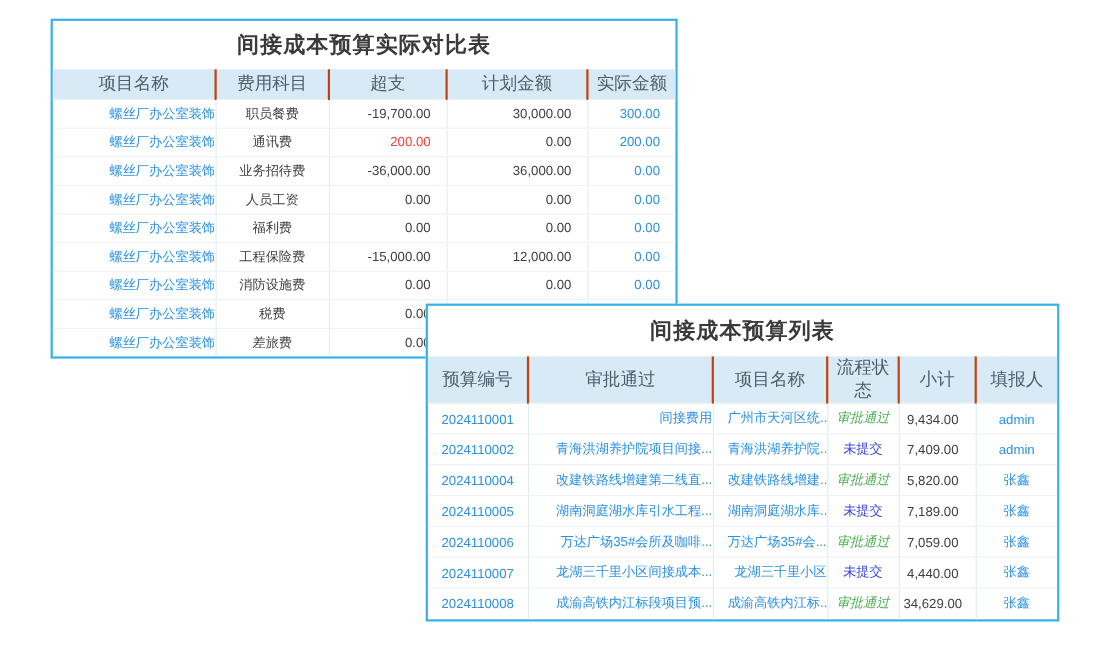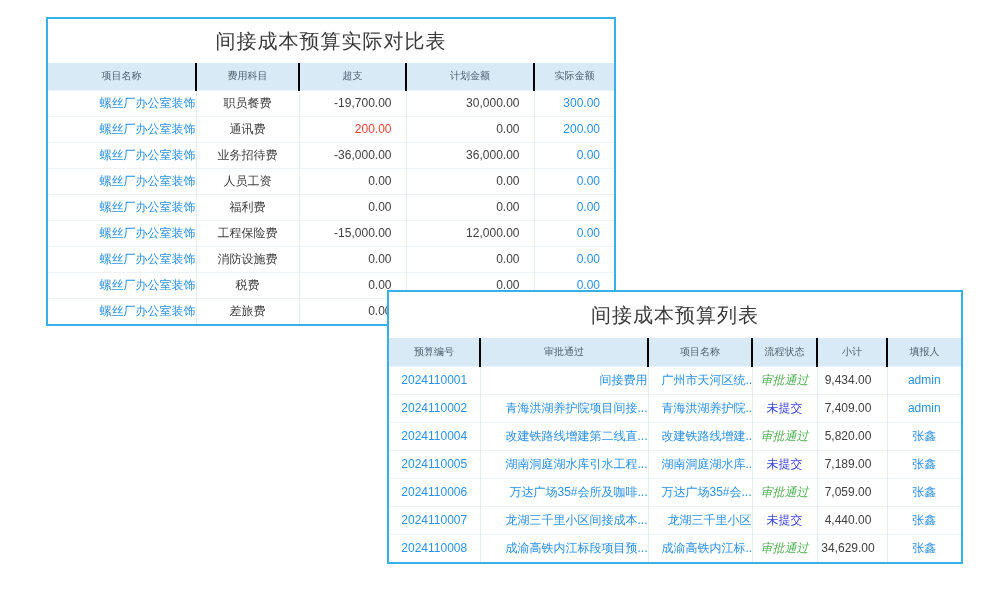--- a/index.html
+++ b/index.html
@@ -20,33 +20,33 @@
   body{
     width:1000px;height:600px;position:relative;overflow:hidden;
     font-family:"Liberation Sans","DejaVu Sans",sans-serif;
     color:var(--body-text);
   }
   .panel{
     position:absolute;background:#ffffff;
     border:2px solid var(--panel-border);
   }
   #panel-comparison{left:46px;top:17px;width:570px;z-index:1;}
-  #panel-budget-list{left:387px;top:290px;width:576px;z-index:2;}
+  #panel-budget-list{left:387px;top:276px;width:576px;z-index:2;}
   .panel-title{
-    text-align:center;font-weight:400;font-size:20px;color:var(--title-text);
+    text-align:center;font-weight:700;font-size:20px;color:var(--title-text);
     letter-spacing:1px;
   }
   #panel-comparison .panel-title{height:44px;line-height:44px;}
   #panel-budget-list .panel-title{height:46px;line-height:46px;}
   table{width:100%;border-collapse:collapse;table-layout:fixed;}
   th{
     background:var(--header-bg);color:var(--header-text);
-    font-weight:400;font-size:10px;text-align:center;
-  }
-  th + th{border-left:2px solid #000000;}
+    font-weight:400;font-size:16px;text-align:center;
+  }
+  th + th{border-left:2px solid #c2410c;}
   #panel-comparison th{height:27px;}
   #panel-budget-list th{height:28px;}
   td{
     font-size:12px;color:var(--body-text);text-align:center;
     border-top:1px solid var(--grid-h);
     white-space:nowrap;overflow:hidden;
   }
   td + td{border-left:1px solid var(--grid-v);}
   #panel-comparison td{height:26px;}
   #panel-budget-list td{height:28px;}

